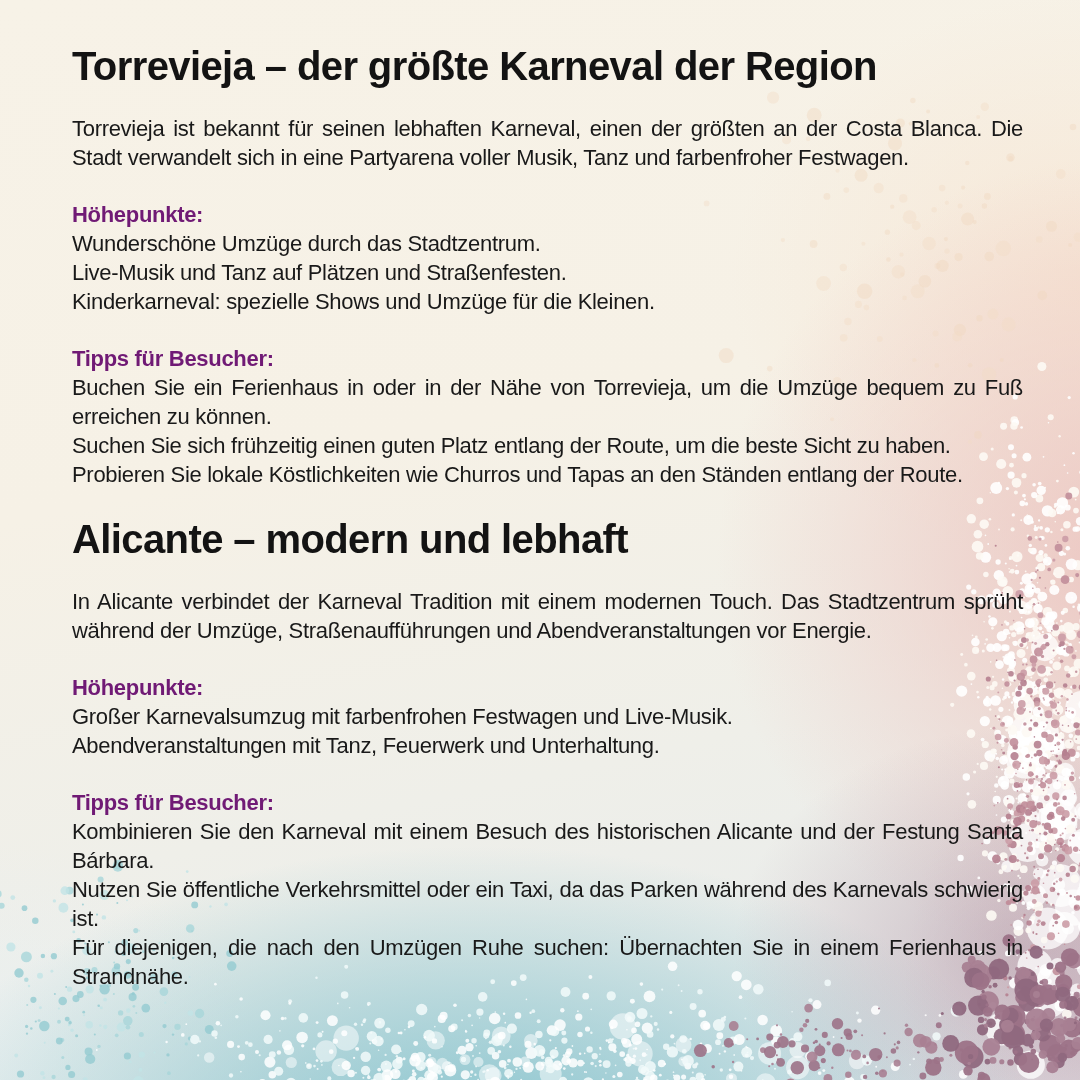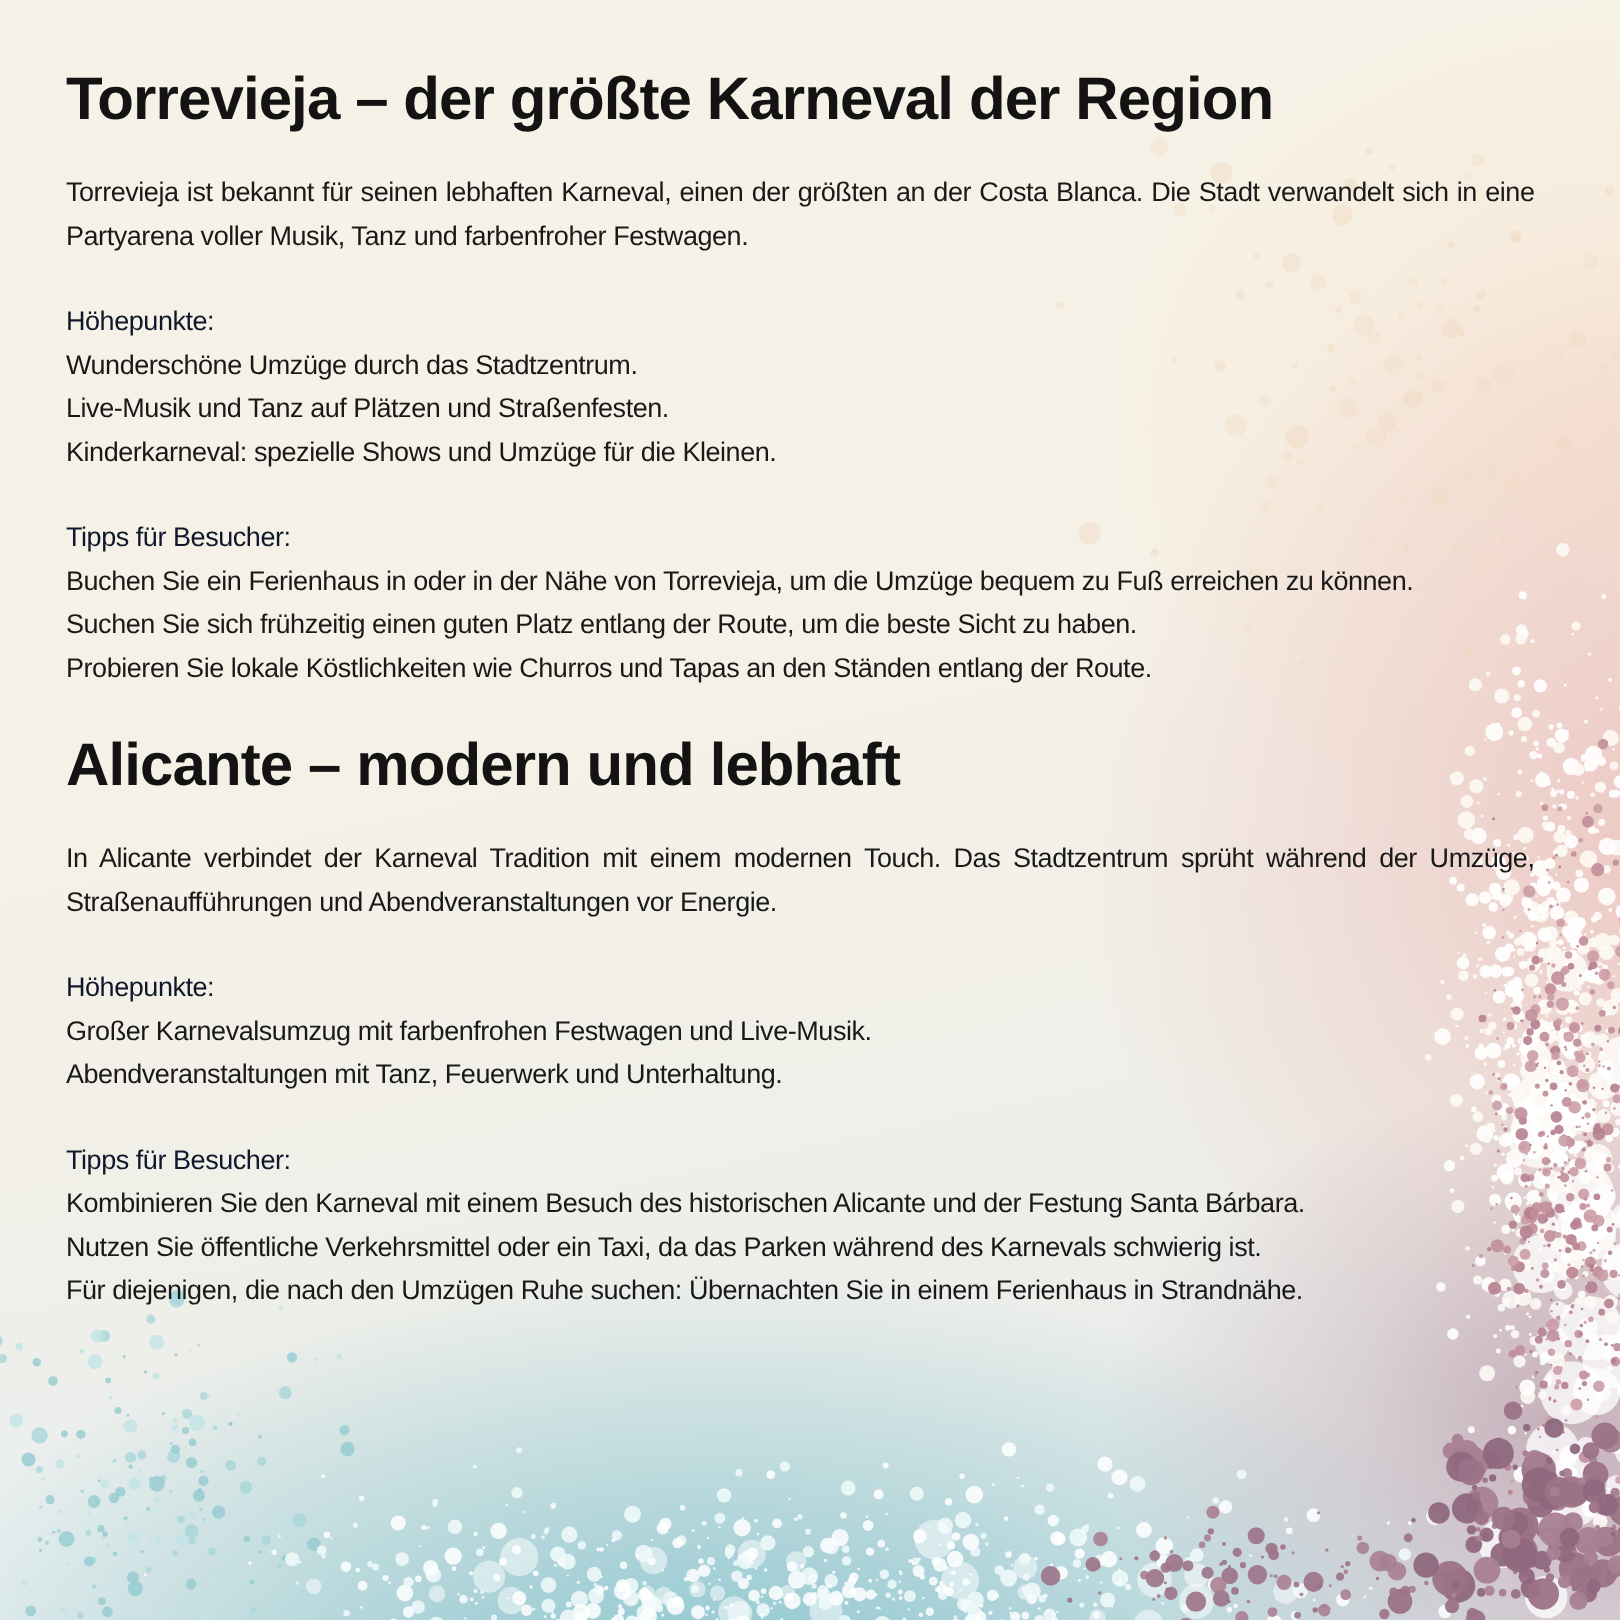--- a/index.html
+++ b/index.html
@@ -18,33 +18,33 @@
       radial-gradient(ellipse 300px 420px at 103% 93%, rgba(200,160,175,0.35), transparent 70%),
       radial-gradient(ellipse 580px 580px at 104% 52%, rgba(236,197,192,0.95), transparent 70%),
       radial-gradient(ellipse 500px 400px at 101% 26%, rgba(247,229,211,0.85), transparent 72%),
       radial-gradient(ellipse 430px 310px at -3% 98%, rgba(234,240,240,0.92), transparent 70%),
       linear-gradient(168deg, #f7f2e7 0%, #f6f1e6 40%, #efefe9 68%, #e6ebed 100%);
   }
   #splatter { position: absolute; inset: 0; z-index: 1; }
   .page {
     position: absolute; inset: 0; z-index: 2;
     box-sizing: border-box;
-    padding: 44px 57px 0 44px;
+    padding: 44px 57px 0 72px;
   }
   h1 {
     font-size: 40px; line-height: 44px; font-weight: 700;
     letter-spacing: -0.6px; margin: 0 0 26px 0; color: #131313;
   }
   .sec2 h1 { margin-top: 28px; }
   .block { margin: 0 0 28px 0; }
   .body-text, .list-item, .tip-item, .label {
-    font-size: 18px; line-height: 29px; letter-spacing: -0.3px;
+    font-size: 22px; line-height: 29px; letter-spacing: -0.3px;
   }
   .body-text, .tip-item { text-align: justify; }
-  .label { font-weight: 400; color: #0f172a; }
+  .label { font-weight: 700; color: #701a75; }
 </style>
 </head>
 <body>
 
 <div class="bg-wash"></div>
 <svg id="splatter" width="1080" height="1080" viewBox="0 0 1080 1080">
     <circle cx="959.9" cy="330.0" r="6.16" fill="#efd8bd" opacity="0.4"></circle>
     <circle cx="814.2" cy="115.3" r="7.45" fill="#efd8bd" opacity="0.4"></circle>
     <circle cx="786.6" cy="139.7" r="4.56" fill="#f2ddc6" opacity="0.4"></circle>
     <circle cx="866.4" cy="307.6" r="2.78" fill="#f2ddc6" opacity="0.4"></circle>

